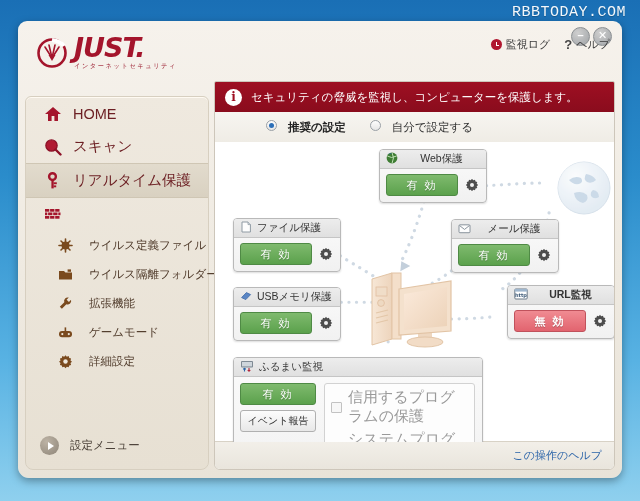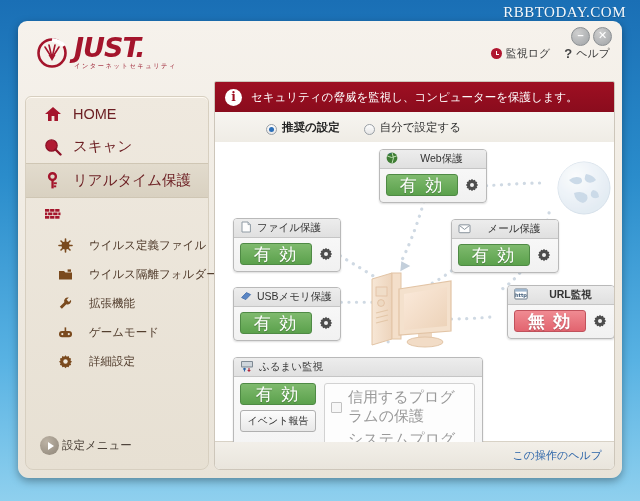--- a/index.html
+++ b/index.html
@@ -7,21 +7,21 @@
     width:640px;height:501px;overflow:hidden;
     font-family:"Liberation Sans","DejaVu Sans",sans-serif;
     background:linear-gradient(180deg,#1a6fb5 0%,#2a8ccb 35%,#58b2e3 72%,#8fd0ee 100%);
   }
   #root{position:relative;width:640px;height:501px;}
 
   
   .watermark{
     position:absolute;top:4px;right:14px;
     font-size:15px;letter-spacing:.5px;color:#f3f8fc;
-    font-family:Liberation Serif, serif;
+    font-family:Liberation Mono, monospace;
     text-shadow:0 1px 1px rgba(0,0,0,.25);
     z-index:40;
   }
 
   
   .window{
     position:absolute;left:18px;top:21px;width:604px;height:457px;
     background:linear-gradient(180deg,#f6f2ec 0%,#efeae1 55%,#e9e3d8 100%);
     border-radius:9px 9px 11px 11px;
     box-shadow:0 3px 9px rgba(0,0,0,.35);
@@ -45,21 +45,21 @@
   .wincontrols{position:absolute;right:10px;top:6px;display:flex;gap:3px;}
   .wbtn{
     width:17px;height:17px;border-radius:50%;
     background:radial-gradient(circle at 35% 30%,#cfcfcf,#9fa3a6);
     border:1px solid #8b8f92;
     display:flex;align-items:center;justify-content:center;
     color:#fff;font-size:11px;line-height:1;font-weight:bold;
   }
   .wbtn span{position:relative;top:-1px;}
 
-  .toplinks{position:absolute;right:12px;top:25px;display:flex;align-items:center;gap:14px;font-size:11px;color:#3b3b3b;}
+  .toplinks{position:absolute;right:12px;top:16px;display:flex;align-items:center;gap:14px;font-size:11px;color:#3b3b3b;}
   .toplink{display:flex;align-items:center;gap:4px;cursor:pointer;}
   .clock-ico{
     width:11px;height:11px;border-radius:50%;
     background:#b0162f;position:relative;display:inline-block;
   }
   .clock-ico:before{content:"";position:absolute;left:5px;top:2.5px;width:1px;height:4px;background:#fff;}
   .clock-ico:after{content:"";position:absolute;left:5px;top:5.5px;width:3px;height:1px;background:#fff;}
   .qmark{color:#444;font-size:13px;font-weight:bold;}
 
   
@@ -81,21 +81,21 @@
     background:linear-gradient(180deg,#e2dbcd 0%,#d9d1c1 100%);
     border-top:1px solid #cfc6b4;border-bottom:1px solid #cfc6b4;
   }
   .navitem.sub{height:29px;padding-left:32px;font-size:11.5px;color:#4f3a2a;gap:16px;}
   .nav-ico{width:18px;height:18px;flex:0 0 18px;display:flex;align-items:center;justify-content:center;}
   .nav-ico.small{width:15px;height:15px;flex:0 0 15px;}
   .navlabel{white-space:nowrap;}
 
   .settings-menu{
     position:absolute;left:0;right:0;bottom:14px;
-    display:flex;align-items:center;gap:3px;padding-left:14px;
+    display:flex;align-items:center;gap:11px;padding-left:14px;
     font-size:11.5px;color:#4a4038;cursor:pointer;
   }
   .play-ico{
     width:19px;height:19px;border-radius:50%;
     background:radial-gradient(circle at 35% 30%,#bdb3a5,#8e8578);
     display:flex;align-items:center;justify-content:center;
   }
   .play-ico i{
     display:block;width:0;height:0;margin-left:2px;
     border-left:6px solid #fff;border-top:4px solid transparent;border-bottom:4px solid transparent;
@@ -118,21 +118,21 @@
     display:flex;align-items:center;justify-content:center;
     font-family:"DejaVu Serif",serif;
   }
   .optionbar{
     height:30px;display:flex;align-items:center;gap:10px;padding-left:12px;
     background:linear-gradient(180deg,#f7f5f1 0%,#efece5 100%);
     border-bottom:1px solid #dcd6ca;
     font-size:11.5px;color:#333;
   }
   .opt-label{margin-right:6px;margin-top:48px;}
-  .radio{display:flex;align-items:flex-end;gap:5px;cursor:pointer;margin-right:14px;}
+  .radio{display:flex;align-items:flex-start;gap:11px;cursor:pointer;margin-right:14px;}
   .rdot{
     width:11px;height:11px;border-radius:50%;
     background:linear-gradient(180deg,#fdfdfd,#e6e6e6);
     border:1px solid #9aa0a6;box-sizing:border-box;
     display:flex;align-items:center;justify-content:center;
   }
   .rdot.on:after{content:"";width:5px;height:5px;border-radius:50%;background:#2c6fb8;}
   .radio.on .rlabel{font-weight:bold;color:#222;}
 
   
@@ -158,21 +158,21 @@
     background:linear-gradient(180deg,#ededed 0%,#e0e0e0 100%);
     border-bottom:1px solid #c5c5c5;border-radius:3px 3px 0 0;
     font-size:10.5px;color:#333;
   }
   .mod-head .t{flex:1;text-align:center;}
   .mod-head.lefty .t{text-align:left;}
   .mod-body{display:flex;align-items:center;gap:7px;padding:5px 7px 6px 6px;}
   .statusbtn{
     min-width:62px;height:20px;border-radius:3px;
     display:flex;align-items:center;justify-content:center;
-    font-size:17px;letter-spacing:2px;color:#fff;
+    font-size:11px;letter-spacing:2px;color:#fff;
     text-shadow:0 1px 1px rgba(0,0,0,.25);
     border:1px solid #4f8a45;
     background:linear-gradient(180deg,#7fba6e 0%,#5ba14c 100%);
     cursor:pointer;
   }
   .statusbtn.off{
     border:1px solid #c0525c;
     background:linear-gradient(180deg,#f08b92 0%,#e2646f 100%);
   }
   .gear{width:14px;height:14px;cursor:pointer;}

